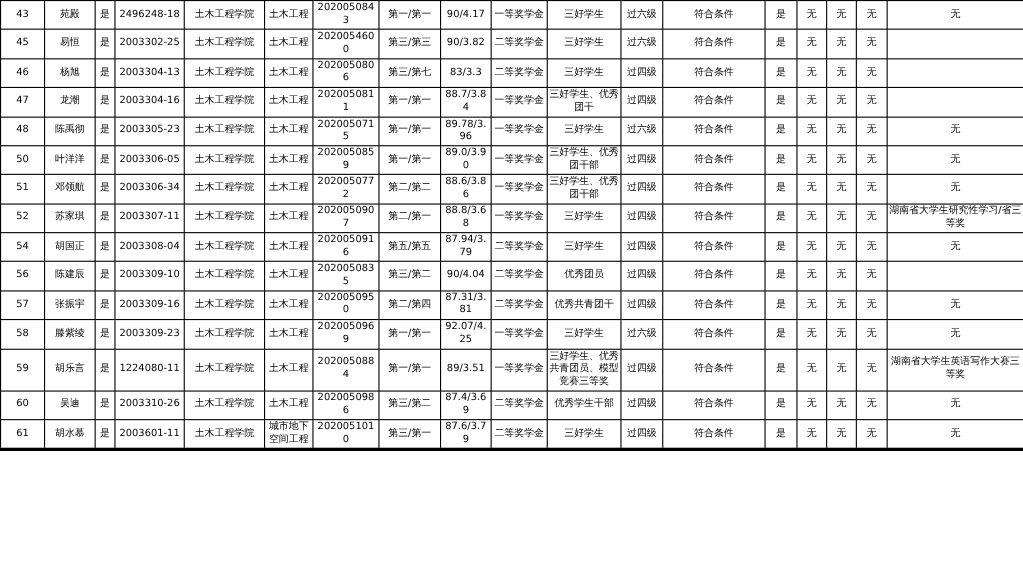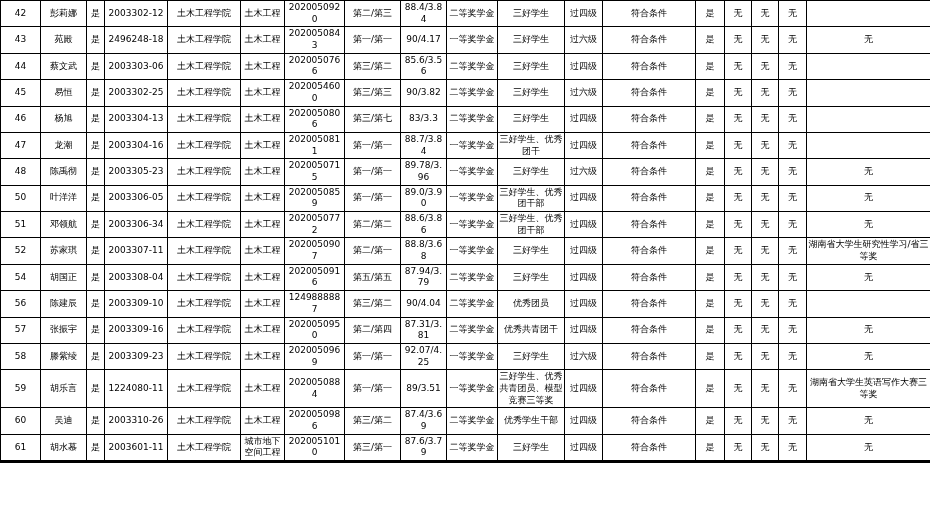--- a/index.html
+++ b/index.html
@@ -65,78 +65,38 @@
         <col class="w-cet">
       <col class="w-qual">
         <col class="w-confirm2">
         <col class="w-x1">
         <col class="w-x2">
       <col class="w-x3">
         <col class="w-remark">
     </colgroup>
     <tbody>
         <tr>
-          <td>42</td>
-          <td>彭莉娜</td>
-          <td>是</td>
-          <td>2003302-12</td>
-          <td>土木工程学院</td>
-          <td>土木工程</td>
-          <td>2020050920</td>
-          <td>第二/第三</td>
-          <td>88.4/3.84</td>
-          <td>二等奖学金</td>
-          <td>三好学生</td>
-          <td>过四级</td>
-          <td>符合条件</td>
-          <td>是</td>
-          <td>无</td>
-          <td>无</td>
-          <td>无</td>
-          <td></td>
-        </tr>
-        <tr>
           <td>43</td>
           <td>苑殿</td>
           <td>是</td>
           <td>2496248-18</td>
           <td>土木工程学院</td>
           <td>土木工程</td>
           <td>2020050843</td>
           <td>第一/第一</td>
           <td>90/4.17</td>
           <td>一等奖学金</td>
           <td>三好学生</td>
           <td>过六级</td>
           <td>符合条件</td>
           <td>是</td>
           <td>无</td>
           <td>无</td>
           <td>无</td>
           <td>无</td>
-        </tr>
-        <tr>
-          <td>44</td>
-          <td>蔡文武</td>
-          <td>是</td>
-          <td>2003303-06</td>
-          <td>土木工程学院</td>
-          <td>土木工程</td>
-          <td>2020050766</td>
-          <td>第三/第二</td>
-          <td>85.6/3.56</td>
-          <td>二等奖学金</td>
-          <td>三好学生</td>
-          <td>过四级</td>
-          <td>符合条件</td>
-          <td>是</td>
-          <td>无</td>
-          <td>无</td>
-          <td>无</td>
-          <td></td>
         </tr>
         <tr>
           <td>45</td>
           <td>易恒</td>
           <td>是</td>
           <td>2003302-25</td>
           <td>土木工程学院</td>
           <td>土木工程</td>
           <td>2020054600</td>
           <td>第三/第三</td>
@@ -291,21 +251,21 @@
           <td>无</td>
           <td>无</td>
         </tr>
         <tr>
           <td>56</td>
           <td>陈建辰</td>
           <td>是</td>
           <td>2003309-10</td>
           <td>土木工程学院</td>
           <td>土木工程</td>
-          <td>1249888887</td>
+          <td>2020050835</td>
           <td>第三/第二</td>
           <td>90/4.04</td>
           <td>二等奖学金</td>
           <td>优秀团员</td>
           <td>过四级</td>
           <td>符合条件</td>
           <td>是</td>
           <td>无</td>
           <td>无</td>
           <td>无</td>

